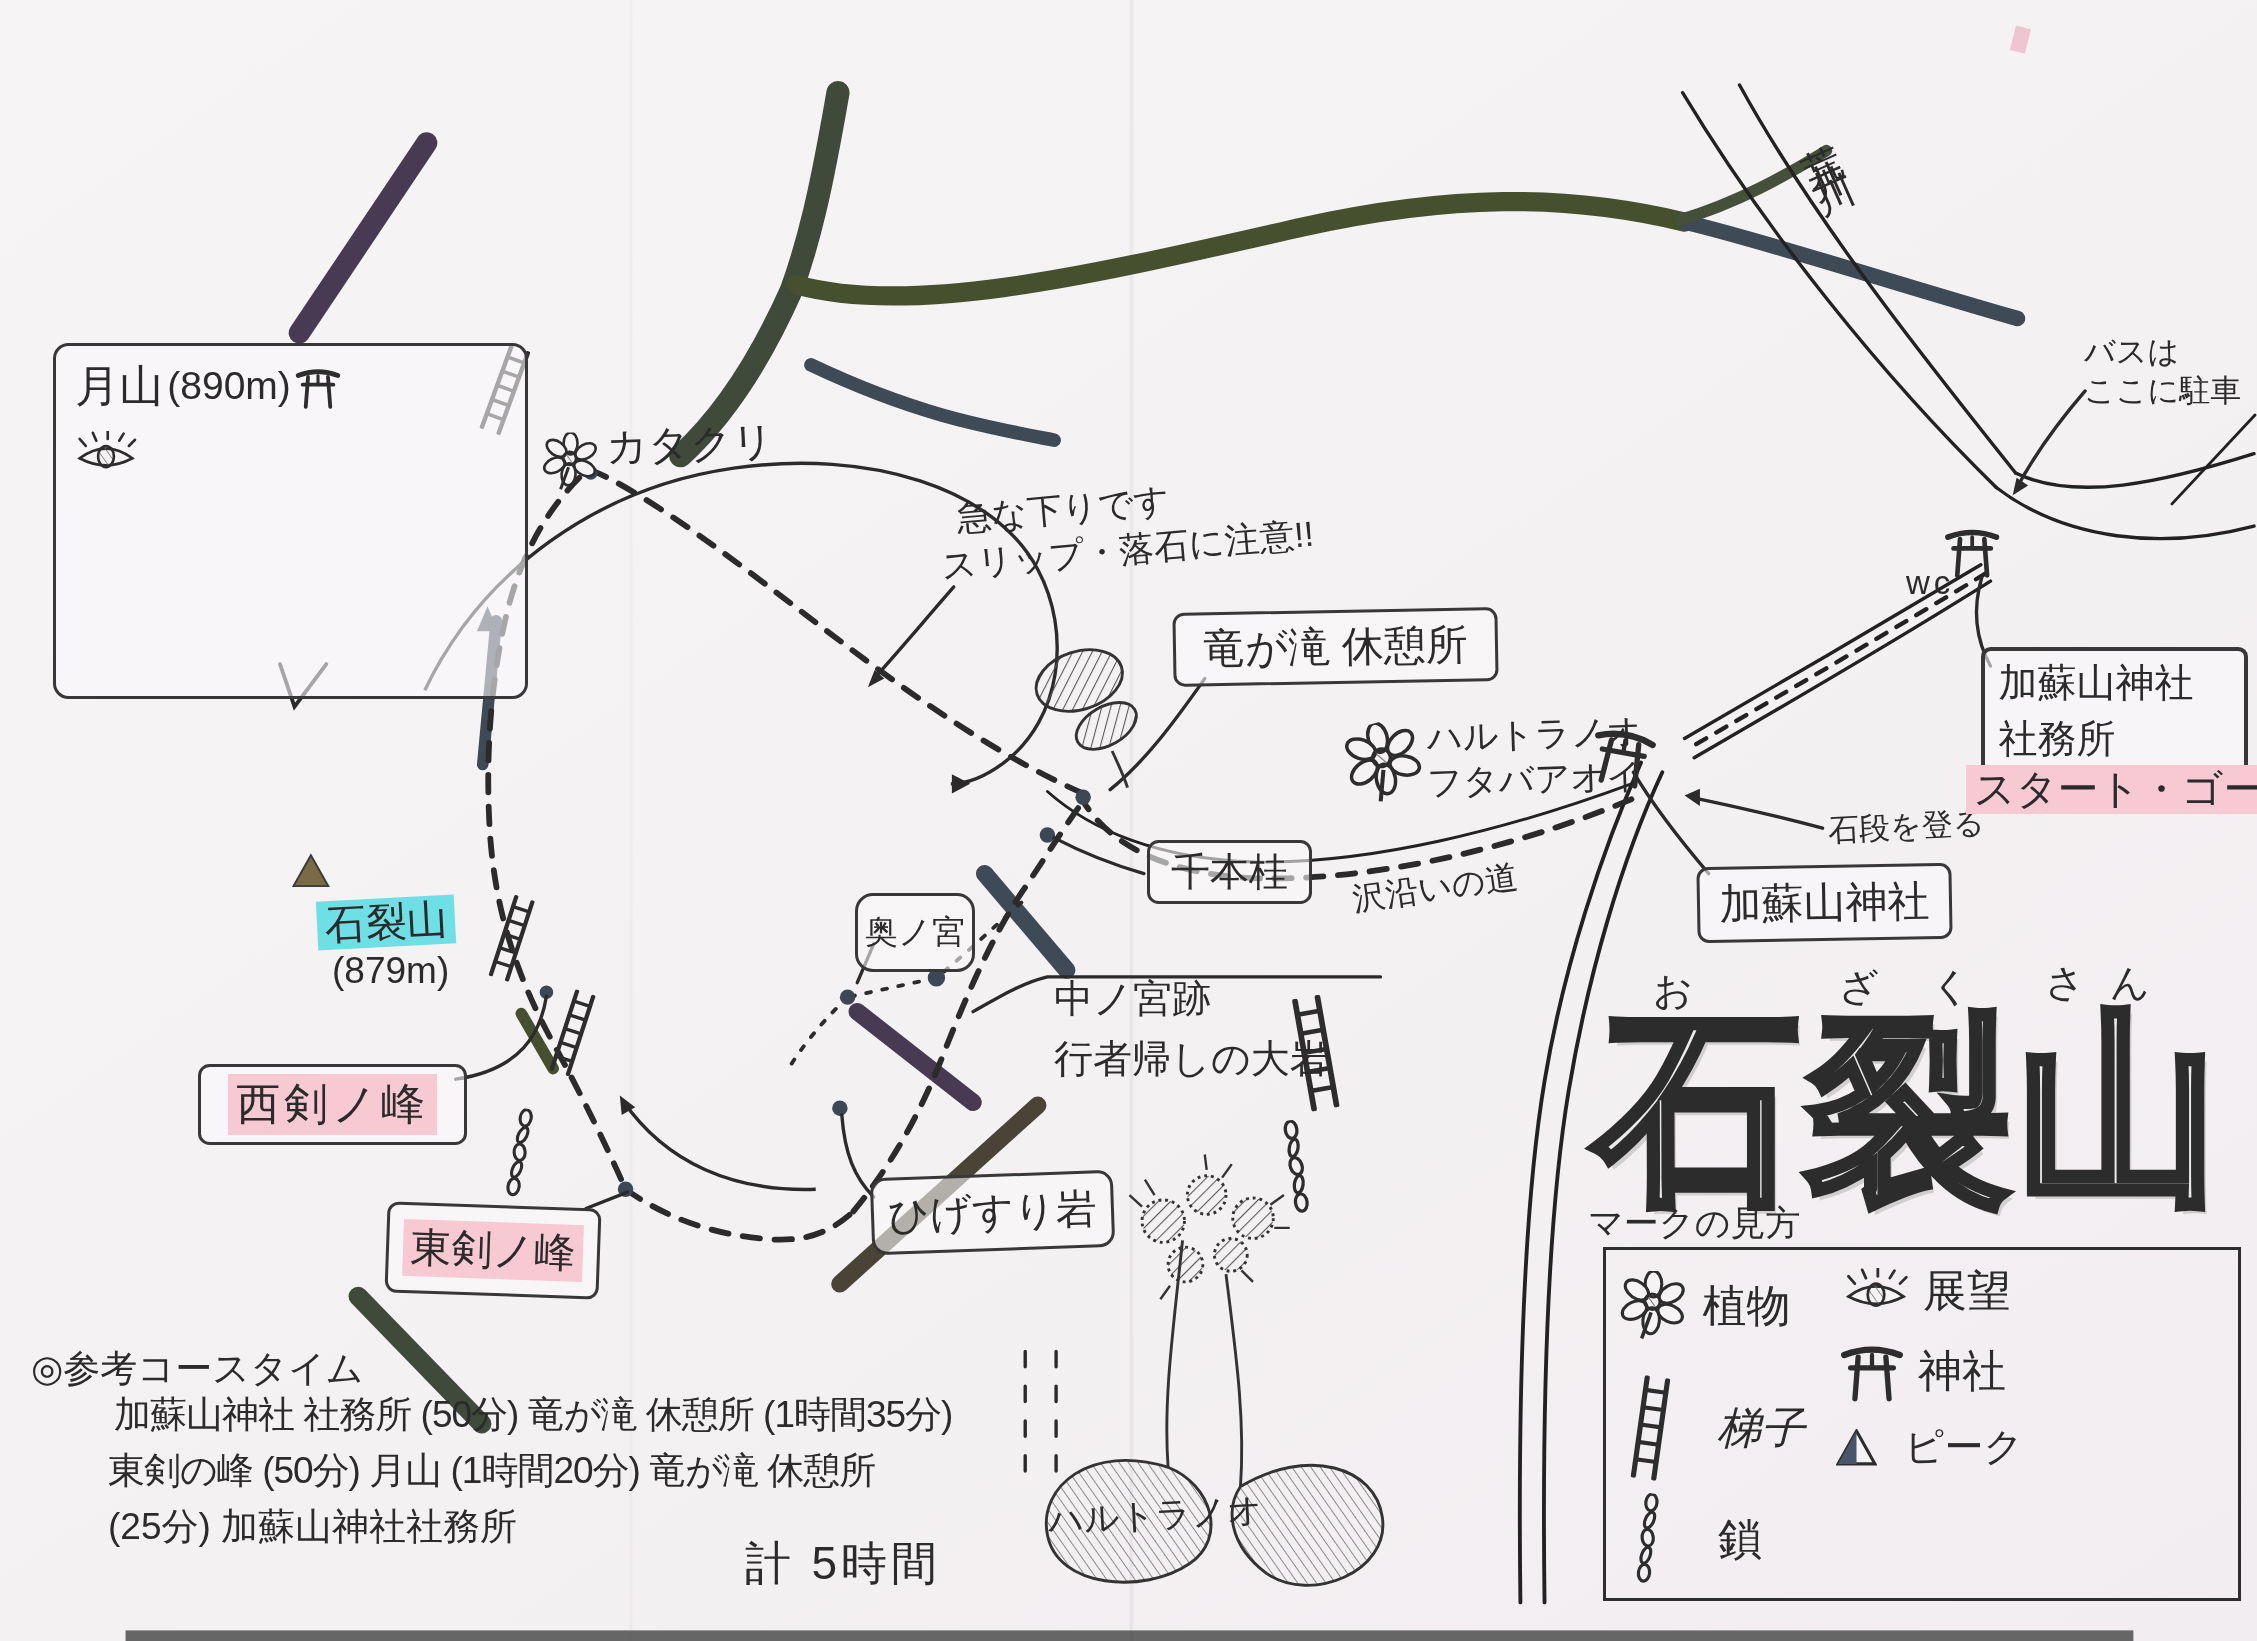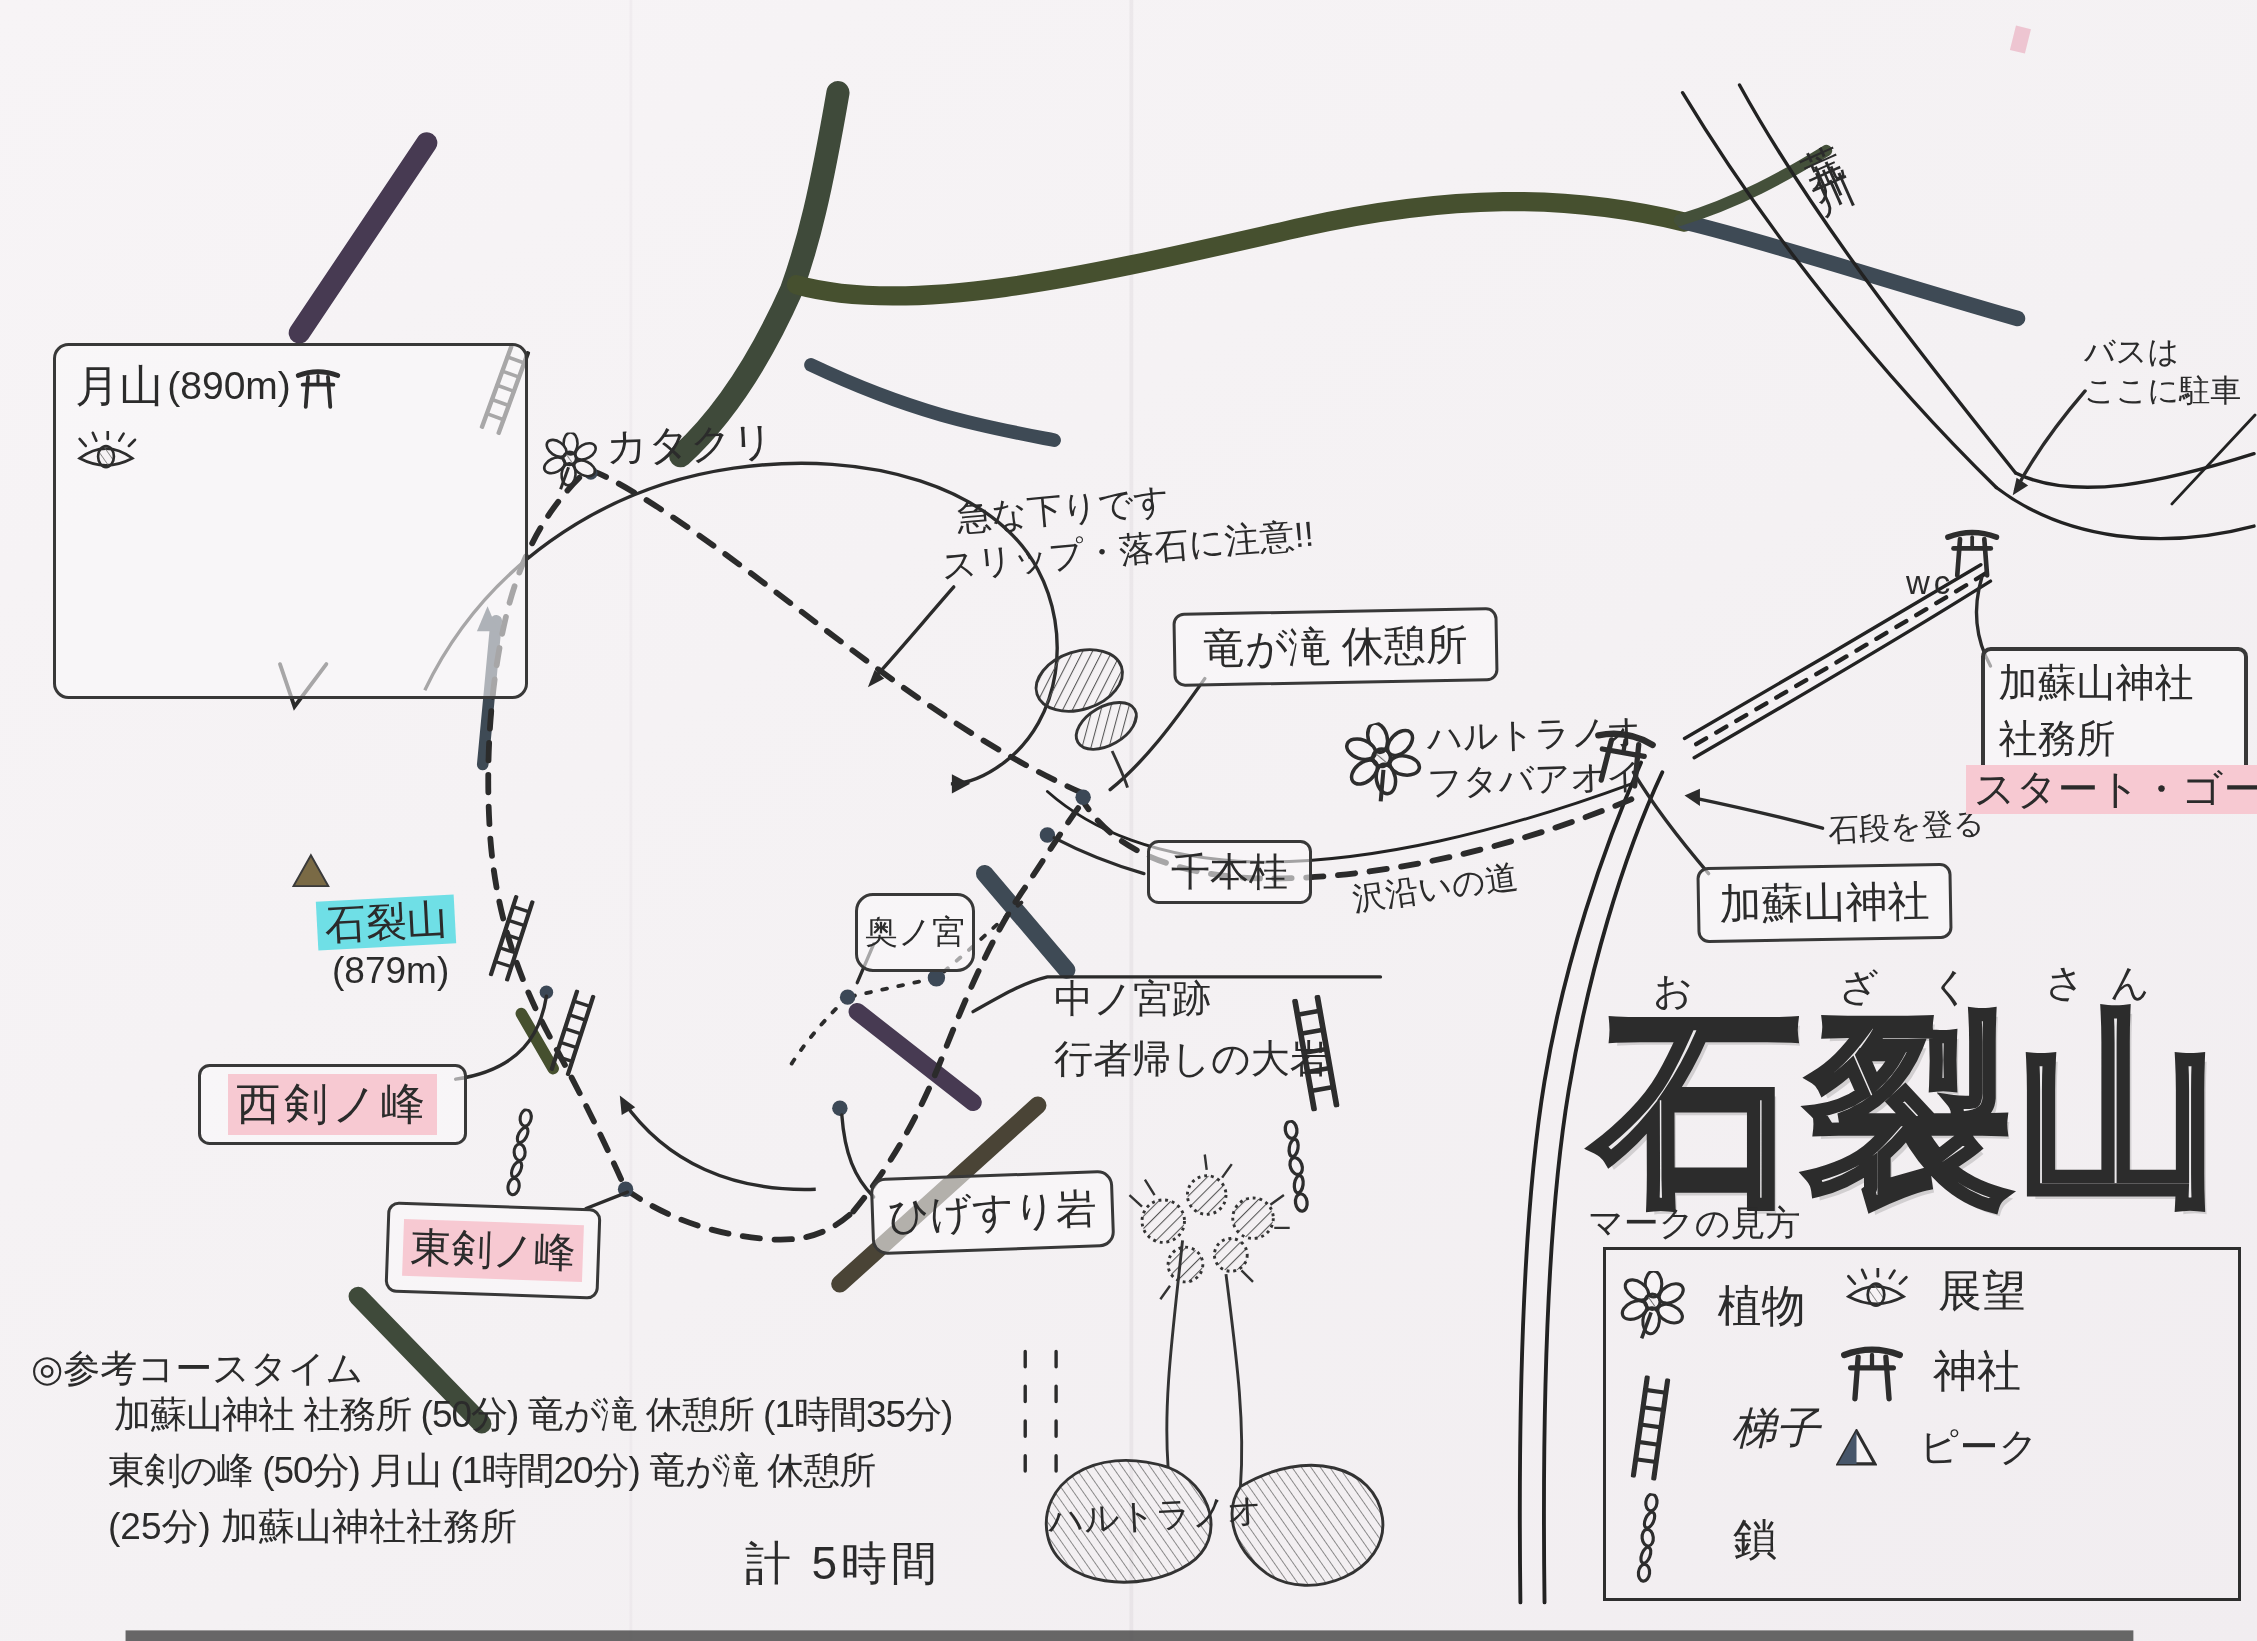--- a/index.html
+++ b/index.html
@@ -16,21 +16,21 @@
     white-space:nowrap;
   }
   .hl-pink{background:#f7c9d2;padding:1px 7.7px;}
   .hl-cyan{background:#6fdfe6;padding:1px 7.7px;}
   .big-char{
     font-size:205px;font-weight:bold;color:#eceaec;line-height:1;
     -webkit-text-stroke:6.8px #2c2c2c;text-shadow:4.8px 5.8px 0 rgba(60,60,60,.18);
   }
   .furi{position:absolute;font-size:39px;letter-spacing:9.7px;}
   .legend-box{position:absolute;border:3.9px solid #2e2e2e;background:transparent;}
-  .legend-item{position:absolute;display:flex;align-items:center;gap:29px;justify-content:space-between;}
+  .legend-item{position:absolute;display:flex;align-items:center;gap:14px;justify-content:space-between;}
   .vtext{writing-mode:vertical-rl;text-orientation:upright;letter-spacing:15.4px;}
   .ct{position:absolute;white-space:nowrap;}
 </style>
 </head>
 <body>
 
 <div class="stage">
 
   <svg class="art" viewBox="0 0 2338 1700">
     <defs>

